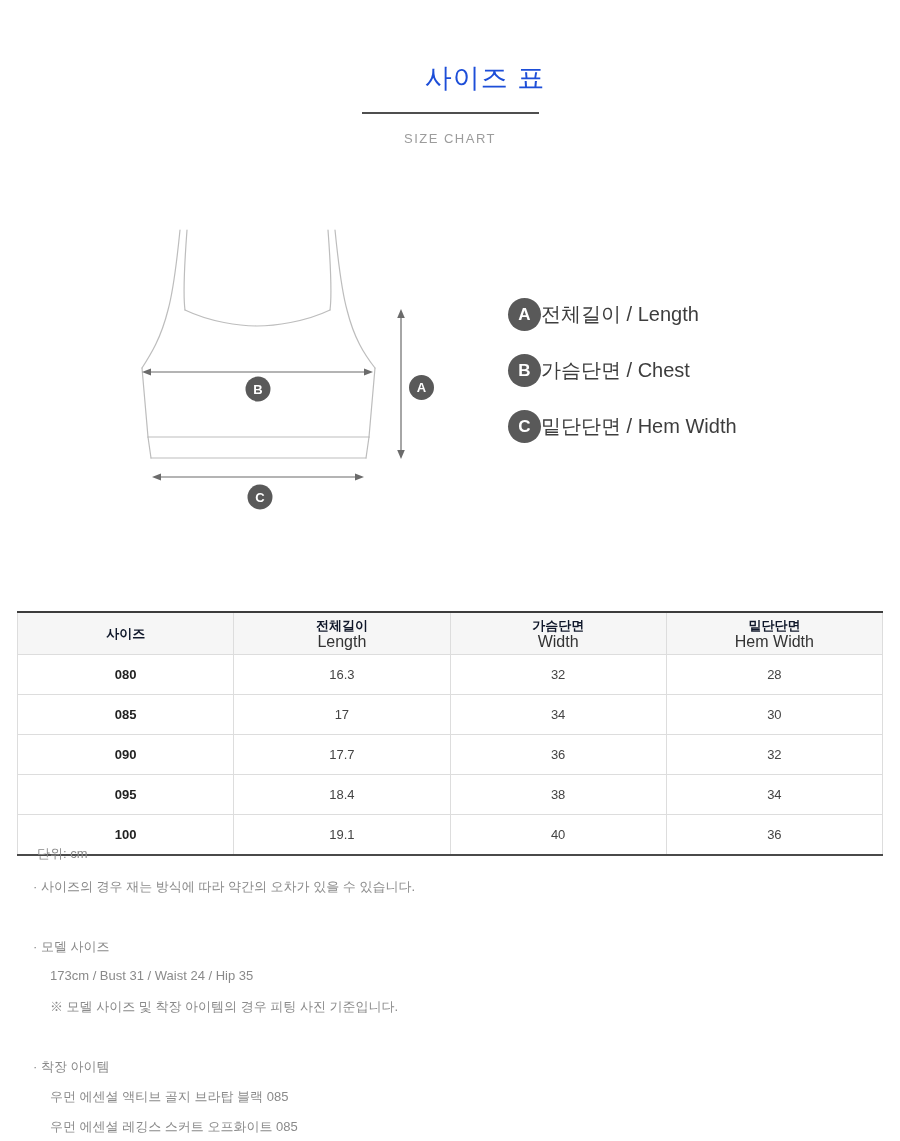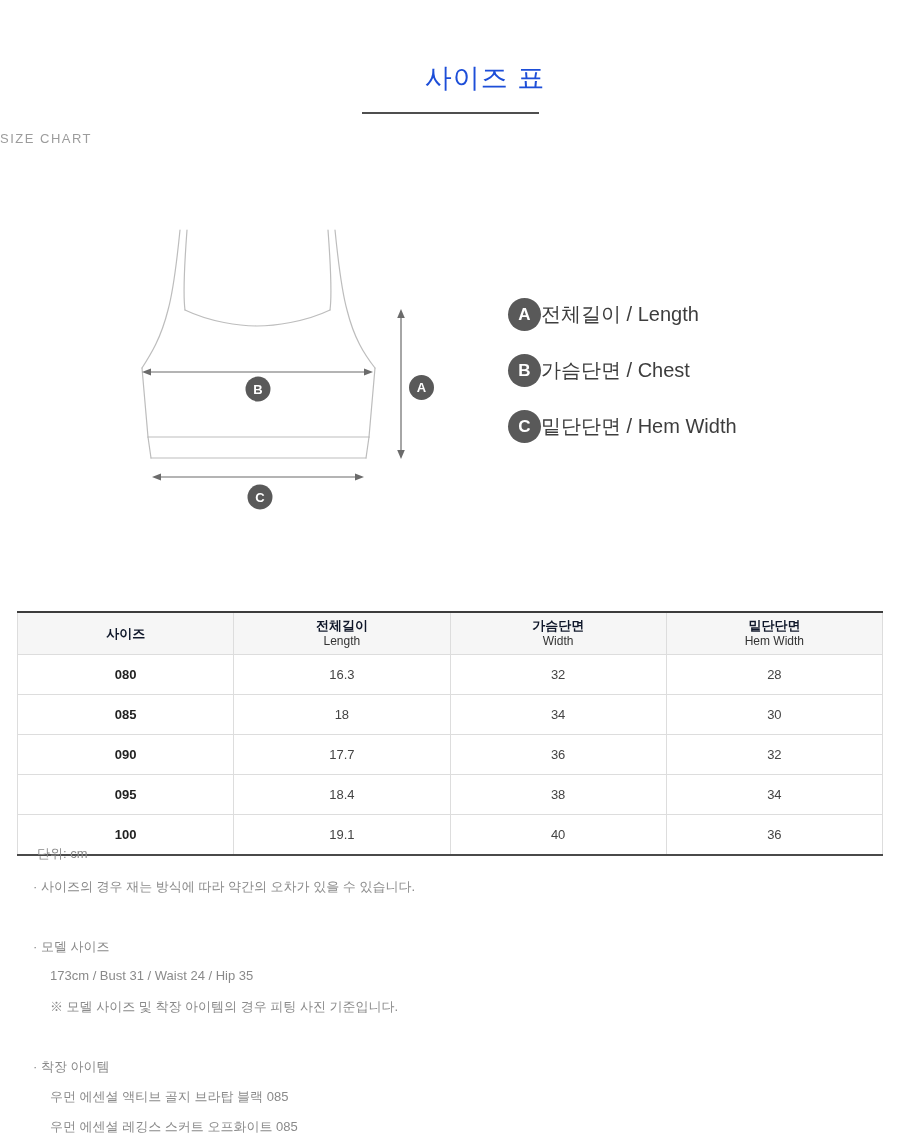--- a/index.html
+++ b/index.html
@@ -10,21 +10,21 @@
   
   .title {
     position:absolute; top:60px; left:0; width:100%; text-align:center;
     font-size:27px; font-weight:400; color:#1d4ed8; letter-spacing:1px;margin-left:35px;
   }
   .title-underline {
     position:absolute; top:112px; left:362px; width:177px; height:2px;
     background:#4f4f4f;
   }
   .subtitle {
-    position:absolute; top:131px; left:0; width:100%; 
+    position:absolute; top:131px; left:0; width:100%; text-align:center;
     font-size:13px; font-weight:500; color:#9c9c9c; letter-spacing:1.5px;
   }
   
   .diagram-svg { position:absolute; left:100px; top:200px; }
   .legend { position:absolute; left:508px; top:298px; }
   .legend-row { display:flex; align-items:center; margin-bottom:23px; }
   .legend-badge {
     width:33px; height:33px; border-radius:50%; background:#595959; color:#fff;
     font-weight:700; font-size:17px; display:flex; align-items:center;
     justify-content:center; flex:0 0 33px;
@@ -37,21 +37,21 @@
   .size-table {
     position:absolute; left:17px; top:611px; width:866px;
     border-collapse:collapse; table-layout:fixed;
     border-top:2px solid #3d3d3d; border-bottom:2px solid #4a4a4a;
   }
   .size-table th {
     background:#f6f6f6; border:1px solid #dddddd; height:37px; padding:2px 0;
     vertical-align:middle;
   }
   .size-table th .ko { display:block; font-size:13px; font-weight:700; color:#0f172a; line-height:16px; }
-  .size-table th .en { display:block; font-size:12px; font-weight:400; color:#333; line-height:15px; }
+  .size-table th .en { display:block; font-size:16px; font-weight:400; color:#333; line-height:15px; }
   .size-table td {
     border:1px solid #dddddd; height:37px; text-align:center;
     font-size:13px; color:#444; vertical-align:middle;
   }
   .size-table td.size-col { font-weight:700; color:#222; }
   
   .note { position:absolute; font-size:13px; color:#8a8a8a; white-space:nowrap; }
   #unit-note          { left:37px; top:845px; }
   #size-caution       { left:33px; top:878px; }
   #model-size-title   { left:33px; top:938px; }
@@ -151,21 +151,21 @@
     </thead>
     <tbody>
       <tr>
         <td class="size-col">080</td>
         <td>16.3</td>
         <td>32</td>
         <td>28</td>
       </tr>
       <tr>
         <td class="size-col">085</td>
-        <td>18</td>
+        <td>17</td>
         <td>34</td>
         <td>30</td>
       </tr>
       <tr>
         <td class="size-col">090</td>
         <td>17.7</td>
         <td>36</td>
         <td>32</td>
       </tr>
       <tr>

